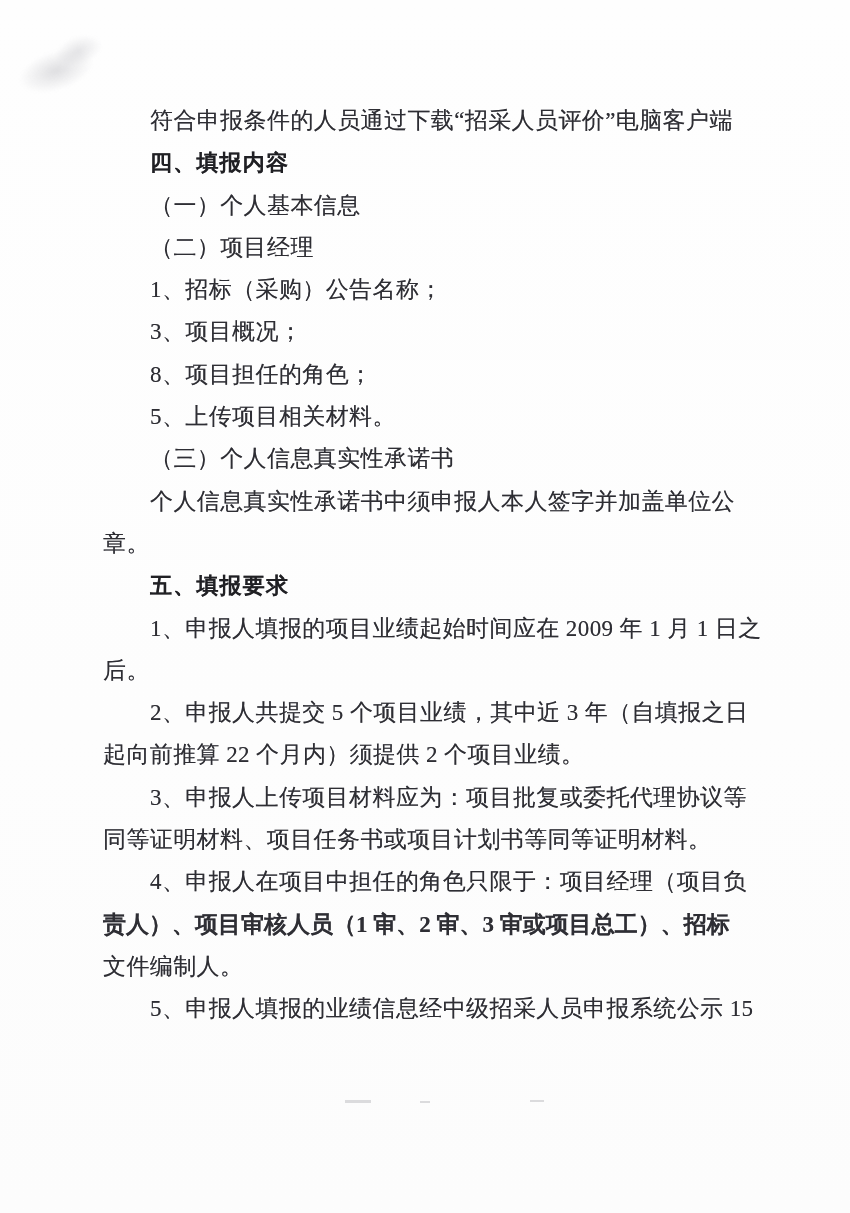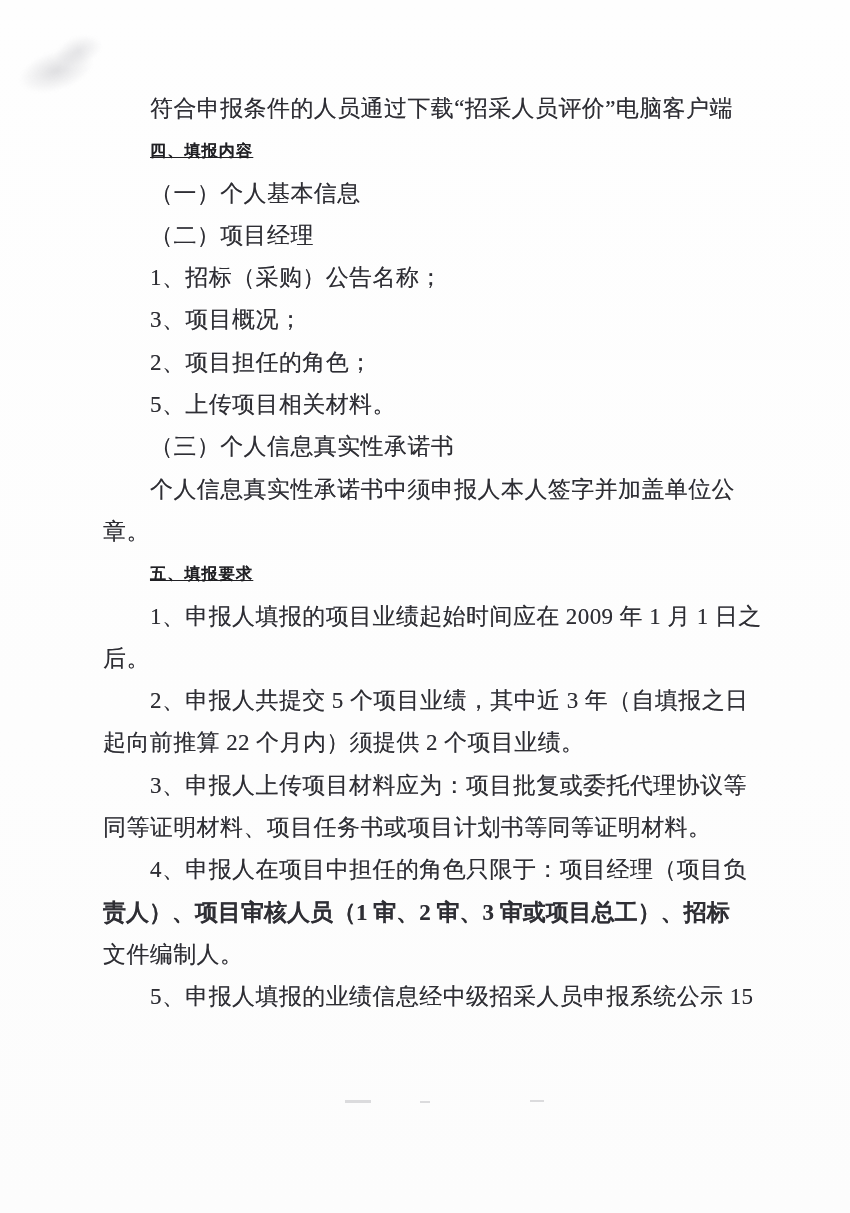--- a/index.html
+++ b/index.html
@@ -33,45 +33,44 @@
     background: rgba(120,120,128,0.25);
     filter: blur(0.6px);
   }
   .speck.s1 { left: 345px; top: 1100px; width: 26px; height: 3px; }
   .speck.s2 { left: 420px; top: 1101px; width: 10px; height: 2px; }
   .speck.s3 { left: 530px; top: 1100px; width: 14px; height: 2px; }
 
   .content {
     position: absolute;
     left: 0;
-    top: 0;
+    top: 12px;
     width: 850px;
     padding: 88px 0 0 0;
     box-sizing: border-box;
   }
   .line {
     margin: 0 105px 0 103px;
     font-size: 23px;
     line-height: 42.3px;
     color: #2e2e34;
     white-space: nowrap;
     letter-spacing: 0.4px;
     text-shadow: 0 0 0.6px rgba(46,46,52,0.55);
   }
   .line.indent {
     padding-left: 47px;
   }
   .line.heading {
     font-family: "Liberation Sans", "DejaVu Sans", sans-serif;
     font-weight: bold;
-    font-size: 16px;
+    font-size: 22px;
     color: #202024;
     letter-spacing: 1.2px;
     text-shadow: 0 0 0.5px rgba(32,32,36,0.6);
-    text-decoration: underline;
   }
   .line.tight {
     letter-spacing: 0px;
     font-weight: bold;
   }
 </style>
 </head>
 <body>
 
 <div class="page">
@@ -80,21 +79,21 @@
   <div class="speck s2"></div>
   <div class="speck s3"></div>
 
   <div class="content">
     <div class="line indent">符合申报条件的人员通过下载“招采人员评价”电脑客户端</div>
     <div class="line indent heading">四、填报内容</div>
     <div class="line indent">（一）个人基本信息</div>
     <div class="line indent">（二）项目经理</div>
     <div class="line indent">1、招标（采购）公告名称；</div>
     <div class="line indent">3、项目概况；</div>
-    <div class="line indent">2、项目担任的角色；</div>
+    <div class="line indent">8、项目担任的角色；</div>
     <div class="line indent">5、上传项目相关材料。</div>
     <div class="line indent">（三）个人信息真实性承诺书</div>
     <div class="line indent">个人信息真实性承诺书中须申报人本人签字并加盖单位公</div>
     <div class="line">章。</div>
     <div class="line indent heading">五、填报要求</div>
     <div class="line indent">1、申报人填报的项目业绩起始时间应在 2009 年 1 月 1 日之</div>
     <div class="line">后。</div>
     <div class="line indent">2、申报人共提交 5 个项目业绩，其中近 3 年（自填报之日</div>
     <div class="line">起向前推算 22 个月内）须提供 2 个项目业绩。</div>
     <div class="line indent">3、申报人上传项目材料应为：项目批复或委托代理协议等</div>

